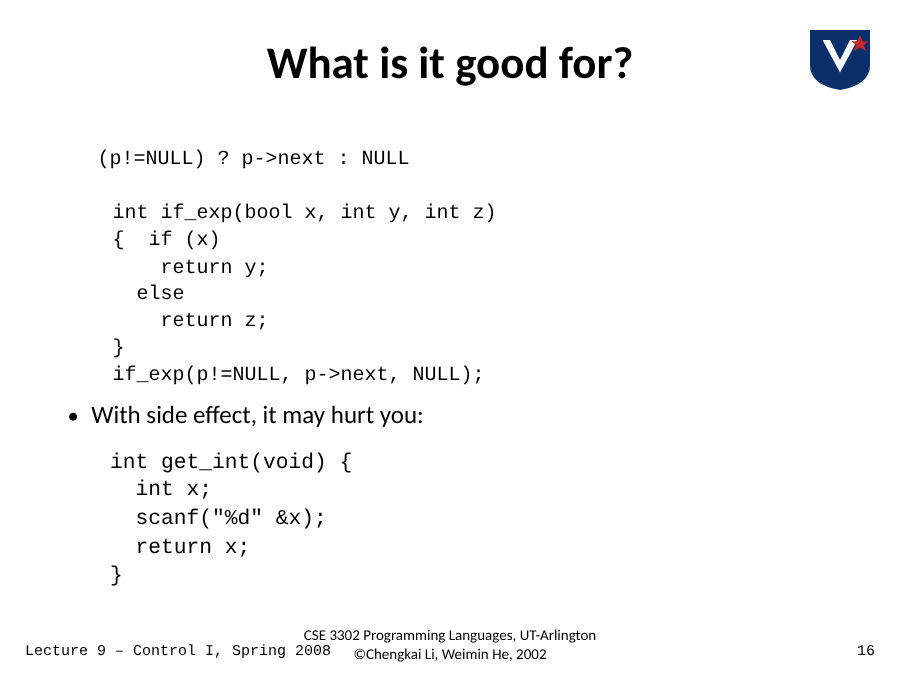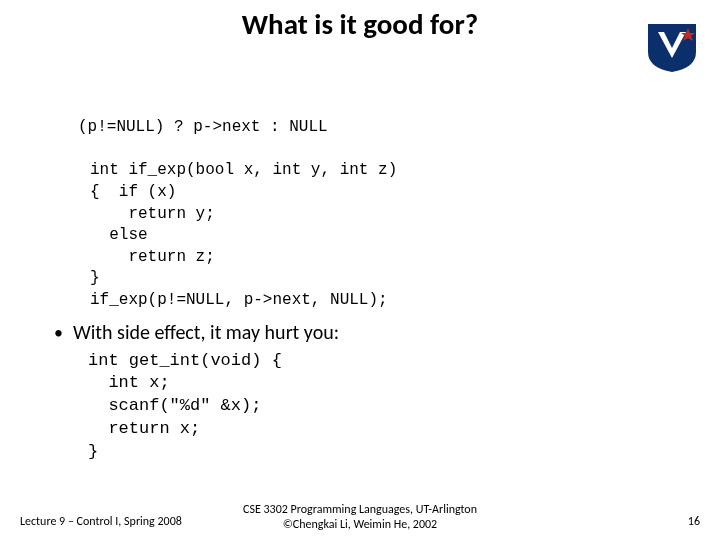--- a/index.html
+++ b/index.html
@@ -6,23 +6,23 @@
   body {
     width: 720px;
     height: 540px;
     background: #fff;
     font-family: Calibri, Arial, sans-serif;
     color: #000;
     position: relative;
     overflow: hidden;
   }
   .title {
-    font-size: 29px;
+    font-size: 36px;
     text-align: center;
-    margin-top: 6px;
+    margin-top: 28px;
     width: 100%;
   }
   .logo {
     position: absolute;
     top: 18px;
     right: 20px;
     width: 56px;
     height: 56px;
   }
   .content {
@@ -56,48 +56,50 @@
     margin-right: 10px;
   }
   .bullet-text {
     font-size: 20px;
   }
   .code3 {
     font-family: "Courier New", monospace;
     font-size: 17px;
     line-height: 1.35;
     white-space: pre;
-    margin-top: 6px;
+    margin-top: 16px;
     margin-left: 10px;
   }
   .footer {
     position: absolute;
     bottom: 8px;
     left: 0;
     width: 720px;
     font-size: 12px;
     color: #000;
   }
   .footer-left {
     position: absolute;
     left: 20px;
     bottom: 4px;
+    font-family: Liberation Mono, monospace;
   }
   .footer-center {
     position: absolute;
     left: 0;
     right: 0;
     text-align: center;
     line-height: 1.25;
     bottom: 0;
   }
   .footer-right {
     position: absolute;
     right: 20px;
     bottom: 4px;
+    font-family: Liberation Mono, monospace;
   }
 </style>
 </head>
 <body>
 
 <h1 class="title">What is it good for?</h1>
 
 <div class="logo" aria-label="UTA shield logo">
   <svg viewBox="0 0 56 56" width="56" height="56">
     <path d="M4 6 H52 V34 Q52 50 28 54 Q4 50 4 34 Z" fill="#0a2f6b"></path>

